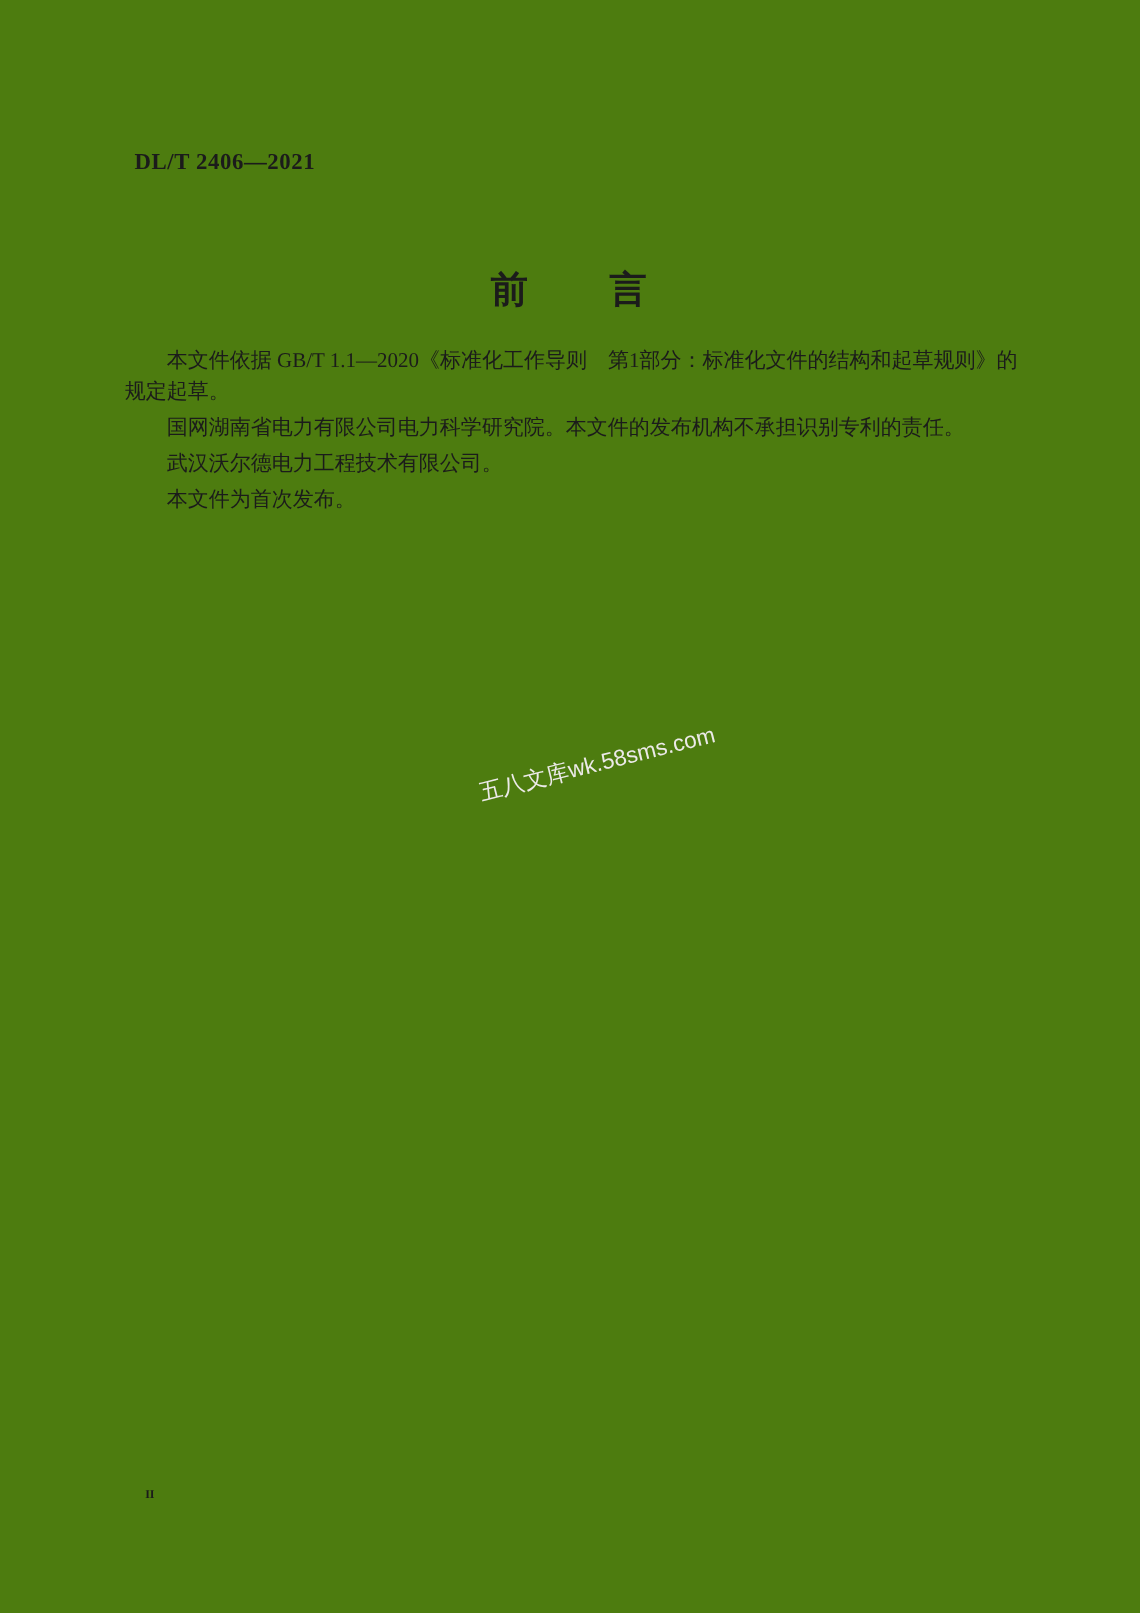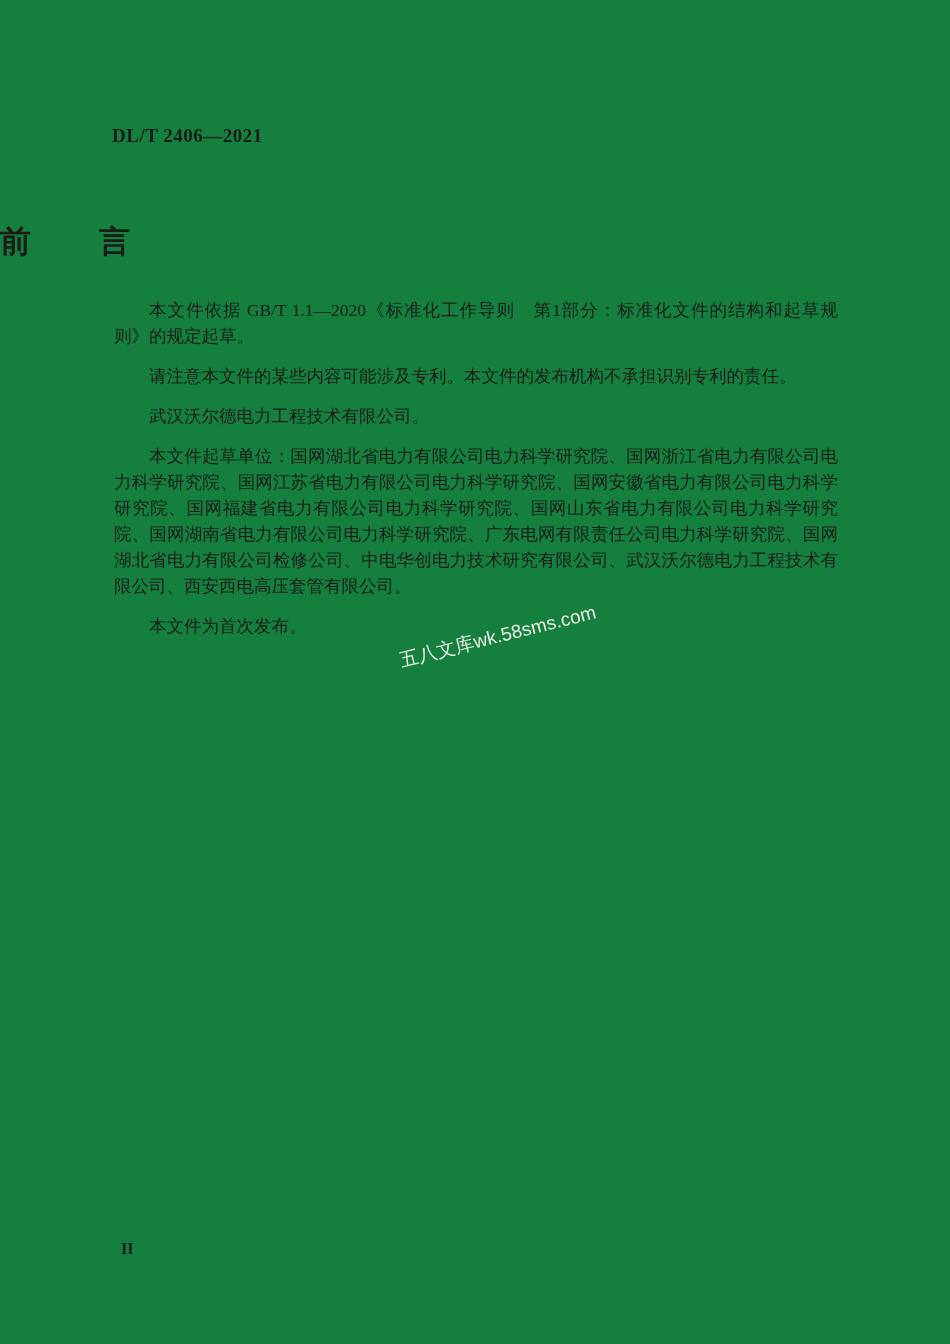--- a/index.html
+++ b/index.html
@@ -4,91 +4,90 @@
 <style>
   html, body {
     margin: 0;
     padding: 0;
     background: #ffffff;
   }
   .page {
     position: relative;
     width: 950px;
     height: 1344px;
-    background: #15803d;
+    background: #4d7c0f;
     color: #1b1b1b;
     font-family: "Liberation Serif", "DejaVu Serif", serif;
     overflow: hidden;
   }
   .header-code {
     position: absolute;
     top: 125px;
     left: 112px;
     font-size: 19px;
     font-weight: bold;
     letter-spacing: 0.5px;
     white-space: nowrap;
   }
   .doc-title {
     position: absolute;
     top: 200px;
     left: 0;
     width: 100%;
-    text-align: left;
+    text-align: center;
     font-size: 31px;
     font-weight: bold;
     letter-spacing: 2px;
   }
   .content {
     position: absolute;
     top: 283px;
     left: 100px;
     width: 752px;
     font-size: 17.5px;
     line-height: 26px;
     text-align: justify;
   }
   .content p {
-    margin: 14px;
+    margin: 4px;
     text-indent: 2em;
   }
   .watermark {
     position: absolute;
     left: 400px;
     top: 648px;
     transform: rotate(-14deg);
     transform-origin: left center;
     font-family: "Liberation Sans", "DejaVu Sans", sans-serif;
     font-size: 19px;
     color: #eceae8;
     white-space: nowrap;
     pointer-events: none;
   }
   .page-number {
     position: absolute;
     left: 121px;
     top: 1240px;
-    font-size: 16px;
+    font-size: 10px;
     font-weight: bold;
   }
 </style>
 </head>
 <body>
 
 <div class="page">
 
   <div class="header-code">DL/T 2406—2021</div>
 
   <h1 class="doc-title">前　　言</h1>
 
   <div class="content">
     <p>本文件依据 GB/T 1.1—2020《标准化工作导则　第1部分：标准化文件的结构和起草规则》的规定起草。</p>
-    <p>请注意本文件的某些内容可能涉及专利。本文件的发布机构不承担识别专利的责任。</p>
+    <p>国网湖南省电力有限公司电力科学研究院。本文件的发布机构不承担识别专利的责任。</p>
     <p>武汉沃尔德电力工程技术有限公司。</p>
-    <p>本文件起草单位：国网湖北省电力有限公司电力科学研究院、国网浙江省电力有限公司电力科学研究院、国网江苏省电力有限公司电力科学研究院、国网安徽省电力有限公司电力科学研究院、国网福建省电力有限公司电力科学研究院、国网山东省电力有限公司电力科学研究院、国网湖南省电力有限公司电力科学研究院、广东电网有限责任公司电力科学研究院、国网湖北省电力有限公司检修公司、中电华创电力技术研究有限公司、武汉沃尔德电力工程技术有限公司、西安西电高压套管有限公司。</p>
     <p>本文件为首次发布。</p>
   </div>
 
   <div class="watermark">五八文库wk.58sms.com</div>
 
   <div class="page-number">II</div>
 
 </div>
 
 </body></html>

